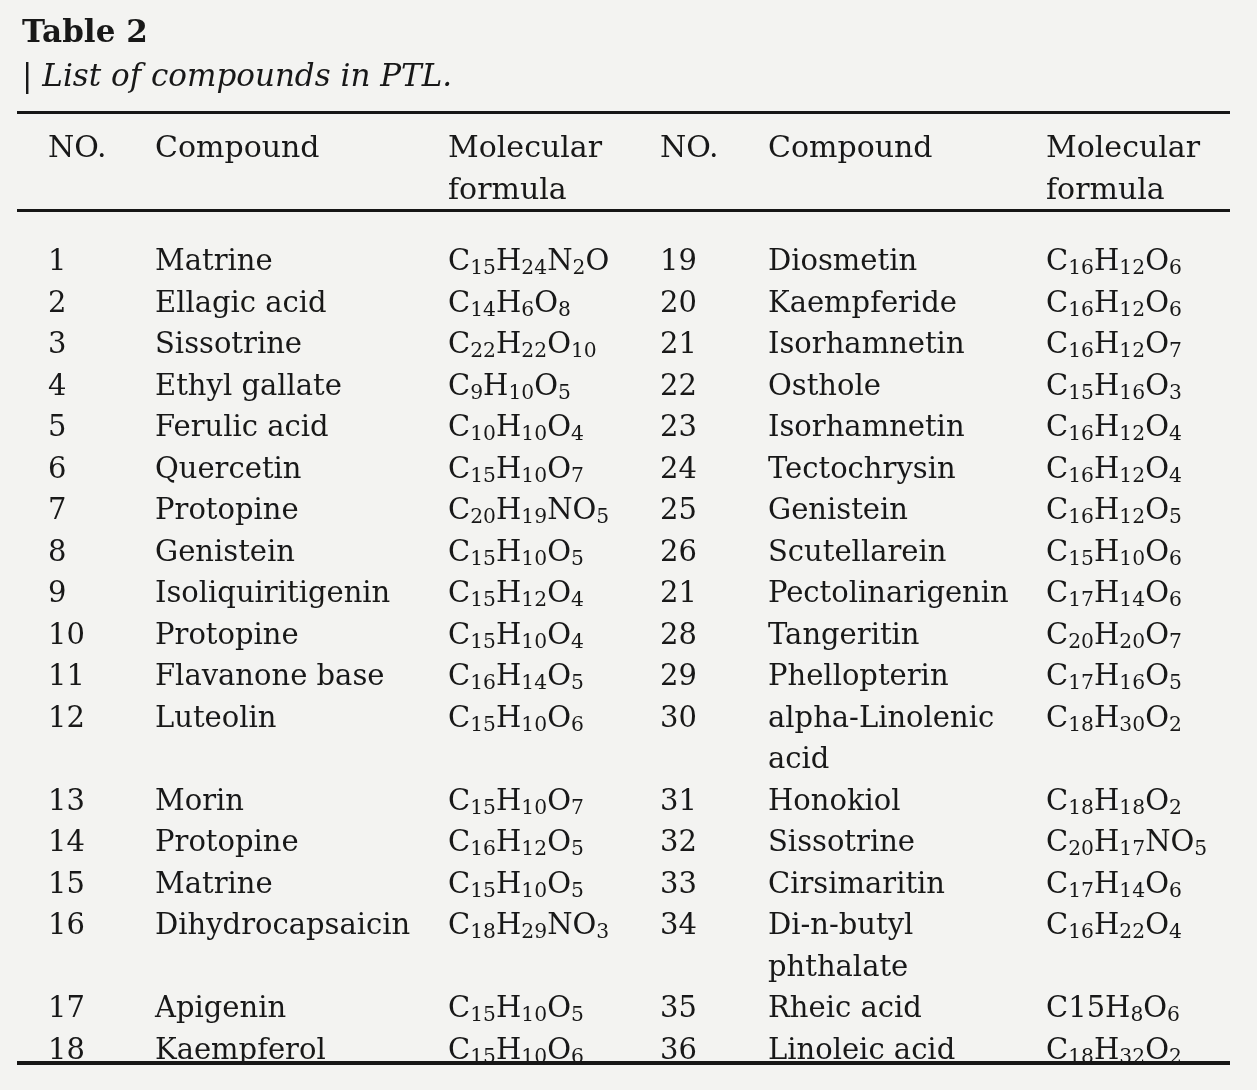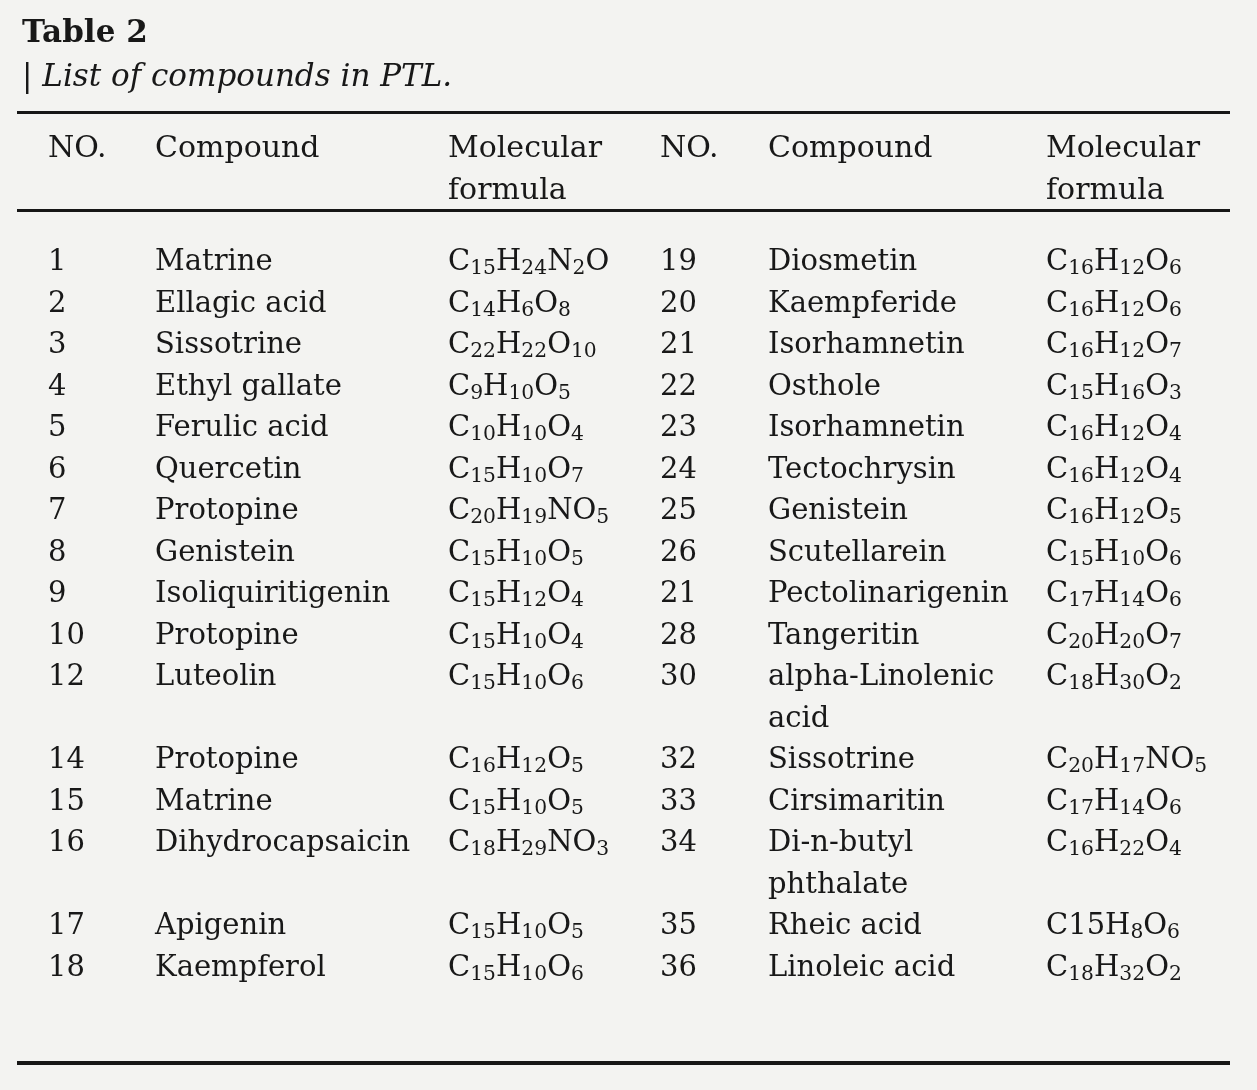--- a/index.html
+++ b/index.html
@@ -181,29 +181,45 @@
         </tr>
         <tr>
           <td>10</td>
           <td>Protopine</td>
           <td>C<sub>15</sub>H<sub>10</sub>O<sub>4</sub></td>
           <td>28</td>
           <td>Tangeritin</td>
           <td>C<sub>20</sub>H<sub>20</sub>O<sub>7</sub></td>
         </tr>
         <tr>
+          <td>11</td>
+          <td>Flavanone base</td>
+          <td>C<sub>16</sub>H<sub>14</sub>O<sub>5</sub></td>
+          <td>29</td>
+          <td>Phellopterin</td>
+          <td>C<sub>17</sub>H<sub>16</sub>O<sub>5</sub></td>
+        </tr>
+        <tr>
           <td>12</td>
           <td>Luteolin</td>
           <td>C<sub>15</sub>H<sub>10</sub>O<sub>6</sub></td>
           <td>30</td>
           <td>alpha-Linolenic
 acid</td>
           <td>C<sub>18</sub>H<sub>30</sub>O<sub>2</sub></td>
         </tr>
         <tr>
+          <td>13</td>
+          <td>Morin</td>
+          <td>C<sub>15</sub>H<sub>10</sub>O<sub>7</sub></td>
+          <td>31</td>
+          <td>Honokiol</td>
+          <td>C<sub>18</sub>H<sub>18</sub>O<sub>2</sub></td>
+        </tr>
+        <tr>
           <td>14</td>
           <td>Protopine</td>
           <td>C<sub>16</sub>H<sub>12</sub>O<sub>5</sub></td>
           <td>32</td>
           <td>Sissotrine</td>
           <td>C<sub>20</sub>H<sub>17</sub>NO<sub>5</sub></td>
         </tr>
         <tr>
           <td>15</td>
           <td>Matrine</td>

